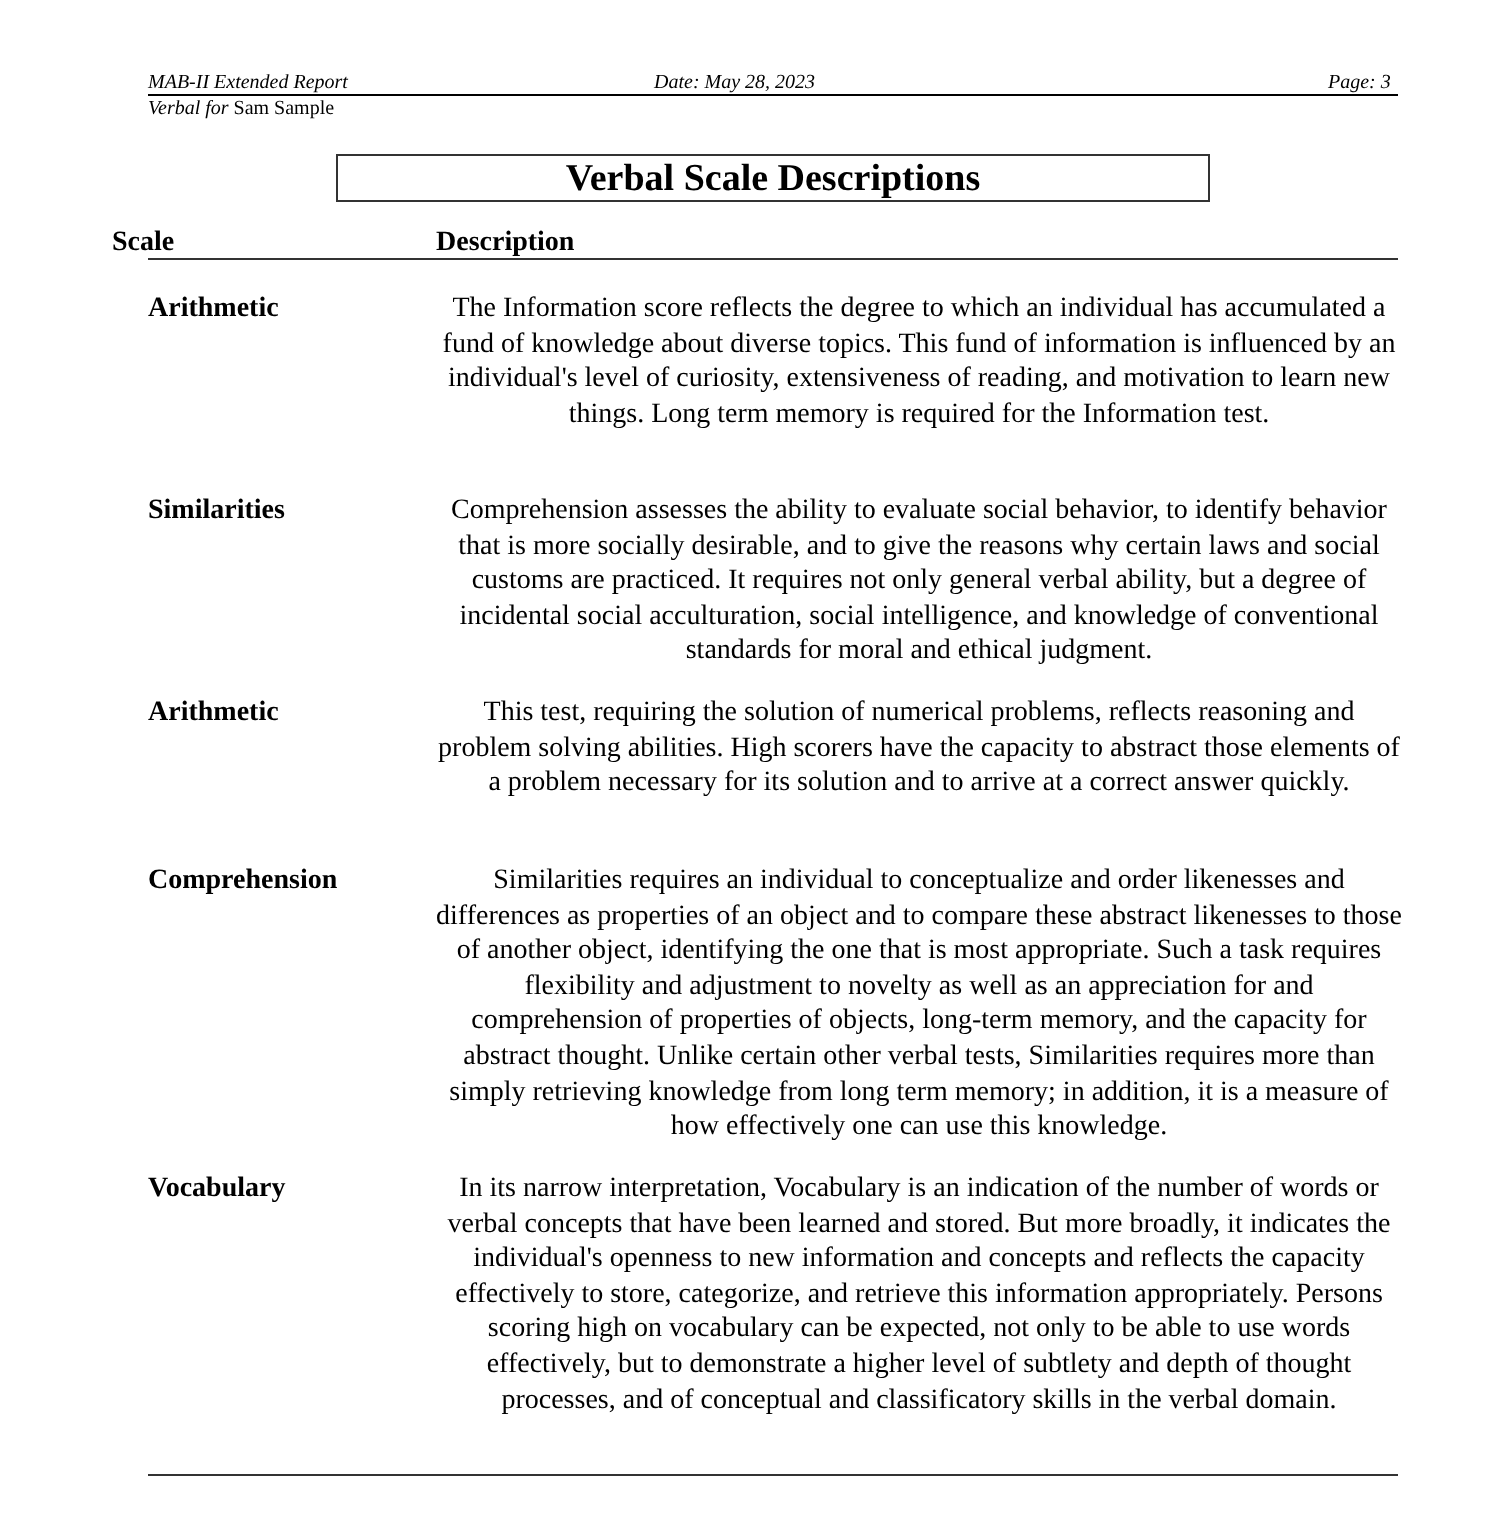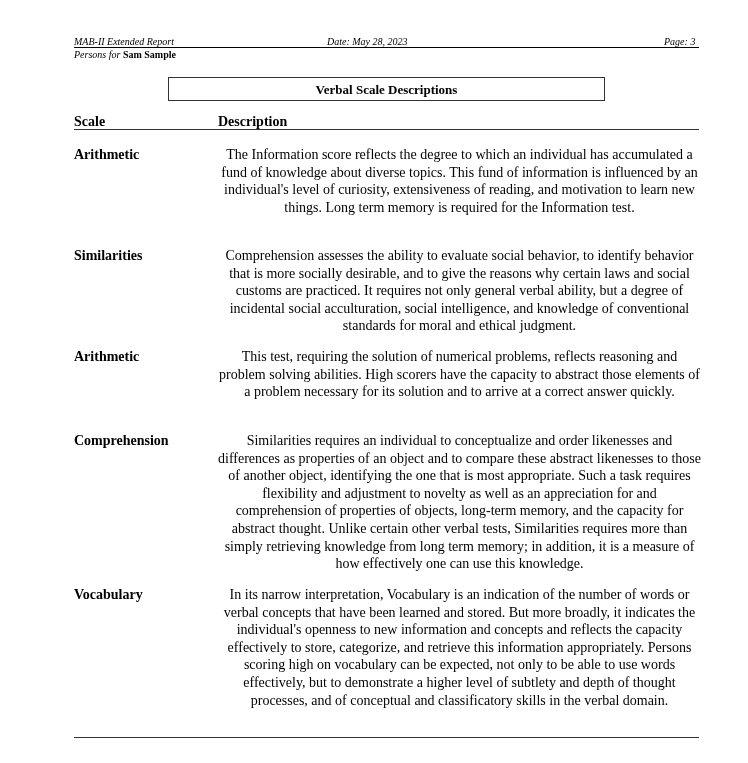--- a/index.html
+++ b/index.html
@@ -4,42 +4,42 @@
   <style>
     html, body { margin: 0; padding: 0; background: #ffffff; }
     body { width: 748px; height: 763px; position: relative; overflow: hidden;
            font-family: "Liberation Serif", "DejaVu Serif", serif; color: #000; }
     .hdr { position: absolute; font-size: 10px; font-style: italic; font-family: Liberation Serif, serif; }
     .hdr-left { left: 74px; top: 36px; }
     .hdr-date { left: 327px; top: 36px; }
     .hdr-page { left: 664px; top: 36px; }
     .hdr-rule { position: absolute; left: 74px; top: 47px; width: 625px; height: 1px; background: #000; }
     .hdr-sub { position: absolute; left: 74px; top: 49px; font-size: 10px; font-style: italic; }
-    .hdr-sub b { font-style: normal; font-weight: bold; }
+    .hdr-sub b { font-style: normal; font-weight: normal; }
     .title-box { position: absolute; left: 168px; top: 77px; width: 435px; height: 22px;
-                 border: 1px solid #333; text-align: center; font-weight: bold; font-size: 13px;
+                 border: 1px solid #333; text-align: center; font-weight: bold; font-size: 19px;
                  line-height: 24px; }
     .col-head { position: absolute; top: 114px; font-weight: bold; font-size: 14px; }
-    .col-scale { left: 74px; }
+    .col-scale { left: 56px; }
     .col-desc { left: 218px; }
     .head-rule { position: absolute; left: 74px; top: 129px; width: 625px; height: 1px; background: #333; }
     .row { position: absolute; left: 74px; width: 625px; }
     .row .scale { position: absolute; left: 0; top: 0; font-weight: bold; font-size: 14px; line-height: 17.6px; }
     .row .desc { position: absolute; left: 144px; top: 0; width: 483px; font-size: 14px; line-height: 17.6px; text-align: center; }
     .foot-rule { position: absolute; left: 74px; top: 737px; width: 625px; height: 1px; background: #333; }
   </style>
 </head>
 <body>
 
 <div class="hdr hdr-left">MAB-II Extended Report</div>
 <div class="hdr hdr-date">Date: May 28, 2023</div>
 <div class="hdr hdr-page">Page: 3</div>
 <div class="hdr-rule"></div>
 <div class="hdr-sub">
-  <span>Persons for</span>
+  <span>Verbal for</span>
   <b>Sam Sample</b>
 </div>
 
 <div class="title-box">Verbal Scale Descriptions</div>
 
 <div class="col-head col-scale">Scale</div>
 <div class="col-head col-desc">Description</div>
 <div class="head-rule"></div>
 
 <div class="row" style="top:146px;">

